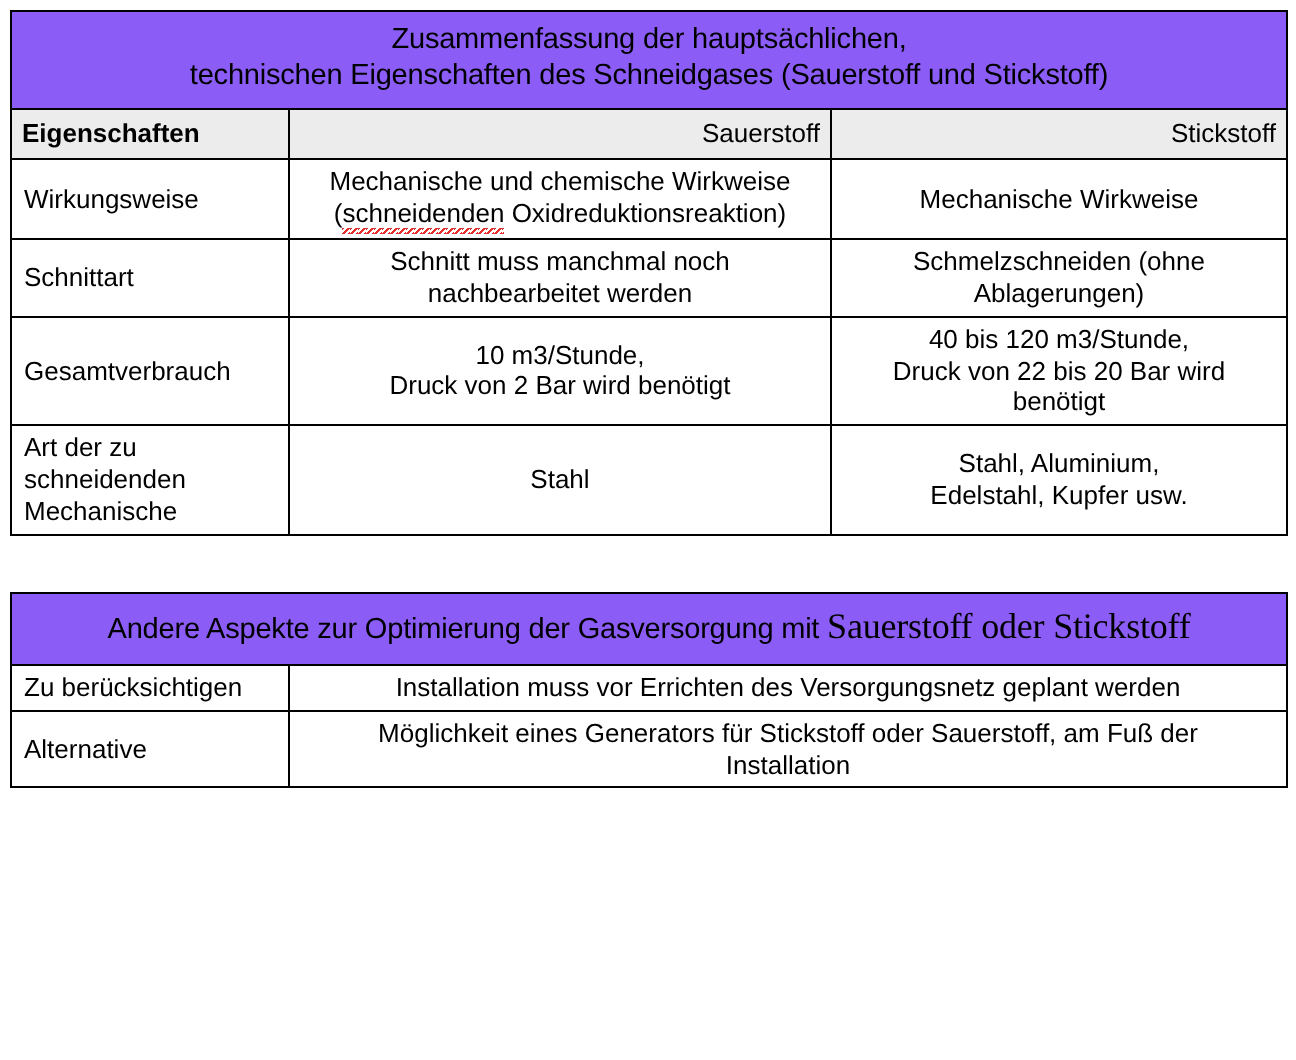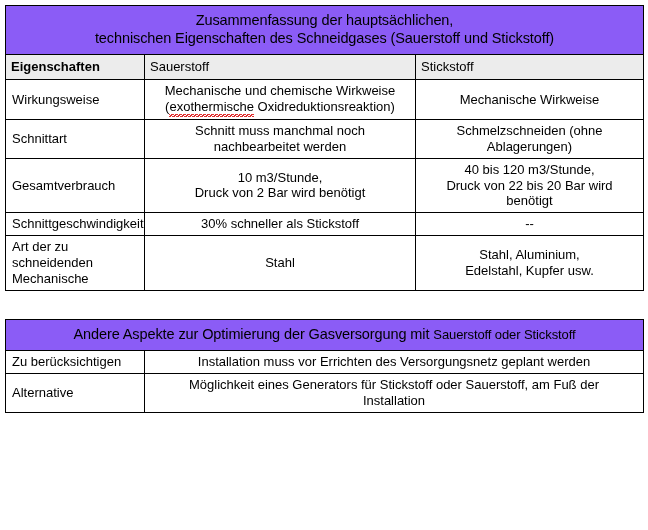--- a/index.html
+++ b/index.html
@@ -44,30 +44,30 @@
     background: #8b5cf6;
     text-align: center;
     font-weight: bold;
     font-size: 14.5px;
     line-height: 1.45;
     padding: 6px 6px 7px 6px !important;
     letter-spacing: -0.1px;
   }
   .title-bar .tline { display: block; white-space: nowrap; }
   .title-bar .alt-face {
-    font-family: Liberation Sans, sans-serif;
-    font-size: 13px;
+    font-family: Liberation Serif, serif;
+    font-size: 18px;
   }
 
   
   .col-head {
     background: #ececec;
     font-weight: bold;
     font-size: 13px;
-    text-align: left;
+    text-align: right;
     padding: 4px 5px !important;
   }
   .col-head.left { text-align: left; font-weight: bold; }
 
   
   .rowlabel {
     text-align: left;
     font-size: 13px;
     padding-left: 6px !important;
   }
@@ -130,21 +130,21 @@
       <tr>
         <td class="col-head left">Eigenschaften</td>
         <td class="col-head">Sauerstoff</td>
         <td class="col-head">Stickstoff</td>
       </tr>
 
       <tr>
         <td class="rowlabel">Wirkungsweise</td>
         <td class="datacell">
           <span class="ln">Mechanische und chemische Wirkweise</span>
-          <span class="ln">(<span class="squiggle">exothermische</span> Oxidreduktionsreaktion)</span>
+          <span class="ln">(<span class="squiggle">schneidenden</span> Oxidreduktionsreaktion)</span>
         </td>
         <td class="datacell">
           <span class="ln">Mechanische Wirkweise</span>
         </td>
       </tr>
 
       <tr>
         <td class="rowlabel">Schnittart</td>
         <td class="datacell">
           <span class="ln">Schnitt muss manchmal noch</span>
@@ -162,29 +162,20 @@
           <span class="ln">10 m3/Stunde,</span>
           <span class="ln">Druck von 2 Bar wird benötigt</span>
         </td>
         <td class="datacell">
           <span class="ln">40 bis 120 m3/Stunde,</span>
           <span class="ln">Druck von 22 bis 20 Bar wird</span>
           <span class="ln">benötigt</span>
         </td>
       </tr>
 
-      <tr>
-        <td class="rowlabel">Schnittgeschwindigkeit</td>
-        <td class="datacell">
-          <span class="ln">30% schneller als Stickstoff</span>
-        </td>
-        <td class="datacell">
-          <span class="ln">--</span>
-        </td>
-      </tr>
 
       <tr>
         <td class="rowlabel">Art der zu schneidenden Mechanische</td>
         <td class="datacell">
           <span class="ln">Stahl</span>
         </td>
         <td class="datacell">
           <span class="ln">Stahl, Aluminium,</span>
           <span class="ln">Edelstahl, Kupfer usw.</span>
         </td>

